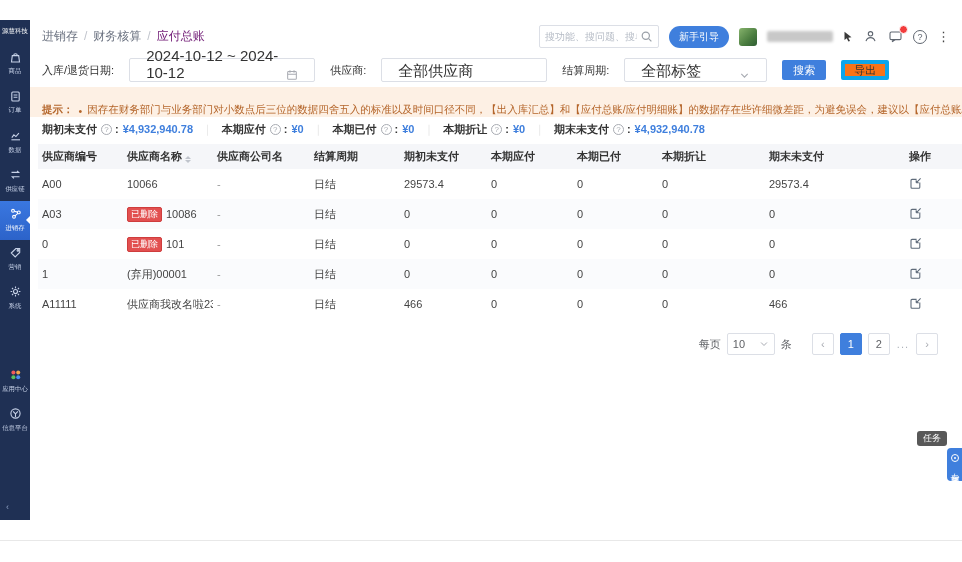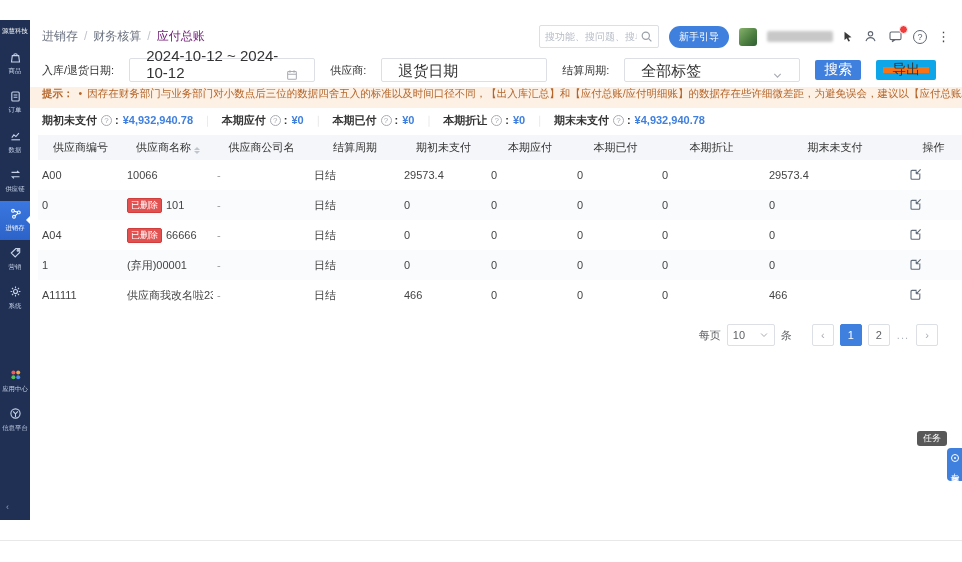--- a/index.html
+++ b/index.html
@@ -42,46 +42,46 @@
   .kebab { font-size:13px; color:#444; line-height:1; cursor:pointer; }
   .msg-dot { position:absolute; top:-4px; right:-5px; width:9px; height:9px; background:#f23c3c; border-radius:50%; border:1px solid #fff; }
 
   
   .filterbar { height:34px; display:flex; align-items:center; padding:0 12px; gap:15px; font-size:11px; color:#333; }
   .f-label { white-space:nowrap; }
   .input { height:24px; border:1px solid #dcdfe6; border-radius:2px; display:flex; align-items:flex-end;
     padding:0 16px; font-size:15px; color:#333; background:#fff; cursor:pointer; }
   .date-input { width:186px; justify-content:space-between; }
   .supplier-input { width:166px; }
-  .cycle-select { width:176px; justify-content:space-between; }
+  .cycle-select { width:143px; justify-content:space-between; }
   .muted-icon { color:#a8abb2; }
-  .btn { height:20px; min-width:44px; padding:0 9px; border-radius:2px; font-size:14px;
+  .btn { height:20px; min-width:44px; padding:0 9px; border-radius:2px; font-size:11px;
     display:flex; align-items:center; justify-content:center; cursor:pointer; }
   .btn-primary { background:#3f7fdd; color:#fff; }
-  .btn-plain { background:#f97316; color:#333; border:7px solid #0ea5e9; }
-
-  
-  .hintbar { height:21px; background:#fdf0e4; display:flex; align-items:flex-start; padding:0 12px;
+  .btn-plain { background:#f97316; color:#333; border:4px solid #0ea5e9; }
+
+  
+  .hintbar { height:30px; background:#fdf0e4; display:flex; align-items:flex-end; padding:0 12px;
     font-size:10.5px; color:#b4652a; white-space:nowrap; overflow:hidden; }
   .hint-prefix { font-weight:bold; margin-right:5px; }
   .hint-bullet { margin-right:5px; }
 
   
   .summary { height:24px; display:flex; align-items:center; padding:0 12px; font-size:11px; }
   .sum-item { display:flex; align-items:center; font-weight:bold; color:#333; }
   .sum-item + .sum-item::before { content:"｜"; color:#e3e3e3; margin:0 9px; font-weight:normal; }
   .q { width:11px; height:11px; border:1px solid #a8abb2; border-radius:50%; color:#a8abb2; font-size:8px;
     display:inline-flex; align-items:center; justify-content:center; margin:0 2px 0 4px; font-weight:normal; flex-shrink:0; }
   .q::after { content:"?"; }
   .colon::after { content:":"; margin:0 4px 0 1px; }
   .sum-val { color:#3f7fdd; font-weight:bold; }
 
   
   table { margin:3px 0 0 8px; width:924px; border-collapse:collapse; table-layout:fixed; font-size:11px; }
-  thead th { background:#f5f6f9; height:25px; text-align:center; font-weight:normal; color:#333; padding:0 4px; white-space:nowrap;margin-left:42px; }
+  thead th { background:#f5f6f9; height:25px; text-align:left; font-weight:bold; color:#333; padding:0 4px; white-space:nowrap;margin-left:42px; }
   tbody td { height:30px; padding:0 4px; color:#444; white-space:nowrap; overflow:hidden; }
   tbody tr:nth-child(even) { background:#fafbfd; }
   .badge { display:inline-block; background:#e25050; border:1px solid #cf3d3d; color:#fff; font-size:9px;
     line-height:1; padding:2px 3px; border-radius:2px; margin-right:4px; vertical-align:1px; }
   .badge:empty { display:none; }
   .dash { color:#999; }
   .op-btn { color:#5f6b7a; cursor:pointer; display:inline-block; }
   .sort { display:inline-flex; flex-direction:column; gap:1px; margin-left:3px; vertical-align:1px; }
   .sort i { display:block; width:0; height:0; border-left:3px solid transparent; border-right:3px solid transparent; }
   .sort .up { border-bottom:3px solid #c0c4cc; }
@@ -258,21 +258,21 @@
         <span>2024-10-12 ~ 2024-10-12</span>
         <span class="muted-icon">
             <svg width="12" height="12" viewBox="0 0 13 13" fill="none" stroke="currentColor" stroke-width="1.1">
               <rect x="1.8" y="2.8" width="9.4" height="8.4" rx="1"></rect>
               <path d="M4.3 1.4v2.6M8.7 1.4v2.6M1.8 5.8h9.4"></path>
             </svg>
           </span>
       </div>
       <span class="f-label">供应商:</span>
       <div class="input supplier-input">
-        <span>退货日期</span>
+        <span>全部供应商</span>
       </div>
       <span class="f-label">结算周期:</span>
       <div class="input cycle-select">
         <span>全部标签</span>
         <span class="muted-icon">
             <svg width="11" height="11" viewBox="0 0 12 12" fill="none" stroke="currentColor" stroke-width="1.2">
               <path d="M2.5 4.2L6 7.8l3.5-3.6"></path>
             </svg>
           </span>
       </div>
@@ -366,54 +366,54 @@
             <td>0</td>
             <td>0</td>
             <td>0</td>
             <td>29573.4</td>
             <td><span class="op-btn"><svg width="13" height="13" viewBox="0 0 13 13" fill="none" stroke="currentColor" stroke-width="1.1">
                   <path d="M10.8 5.6v4.6a1 1 0 0 1-1 1H3a1 1 0 0 1-1-1V3.4a1 1 0 0 1 1-1h4.6"></path>
                   <path d="M11.6 1.4L7.2 5.8M7.2 5.8h2.6M7.2 5.8V3.2"></path>
                 </svg></span></td>
           </tr>
 
-
           <tr>
-            <td>0</td>
-            <td><span class="badge">已删除</span><span>101</span></td>
+            <td>A03</td>
+            <td><span class="badge">已删除</span><span>10086</span></td>
             <td class="dash">-</td>
             <td>日结</td>
             <td>0</td>
             <td>0</td>
             <td>0</td>
             <td>0</td>
             <td>0</td>
             <td><span class="op-btn"><svg width="13" height="13" viewBox="0 0 13 13" fill="none" stroke="currentColor" stroke-width="1.1">
                   <path d="M10.8 5.6v4.6a1 1 0 0 1-1 1H3a1 1 0 0 1-1-1V3.4a1 1 0 0 1 1-1h4.6"></path>
                   <path d="M11.6 1.4L7.2 5.8M7.2 5.8h2.6M7.2 5.8V3.2"></path>
                 </svg></span></td>
           </tr>
 
-
-
           <tr>
-            <td>A04</td>
-            <td><span class="badge">已删除</span><span>66666</span></td>
+            <td>0</td>
+            <td><span class="badge">已删除</span><span>101</span></td>
             <td class="dash">-</td>
             <td>日结</td>
             <td>0</td>
             <td>0</td>
             <td>0</td>
             <td>0</td>
             <td>0</td>
             <td><span class="op-btn"><svg width="13" height="13" viewBox="0 0 13 13" fill="none" stroke="currentColor" stroke-width="1.1">
                   <path d="M10.8 5.6v4.6a1 1 0 0 1-1 1H3a1 1 0 0 1-1-1V3.4a1 1 0 0 1 1-1h4.6"></path>
                   <path d="M11.6 1.4L7.2 5.8M7.2 5.8h2.6M7.2 5.8V3.2"></path>
                 </svg></span></td>
           </tr>
+
+
+
 
           <tr>
             <td>1</td>
             <td><span>(弃用)00001</span></td>
             <td class="dash">-</td>
             <td>日结</td>
             <td>0</td>
             <td>0</td>
             <td>0</td>
             <td>0</td>

